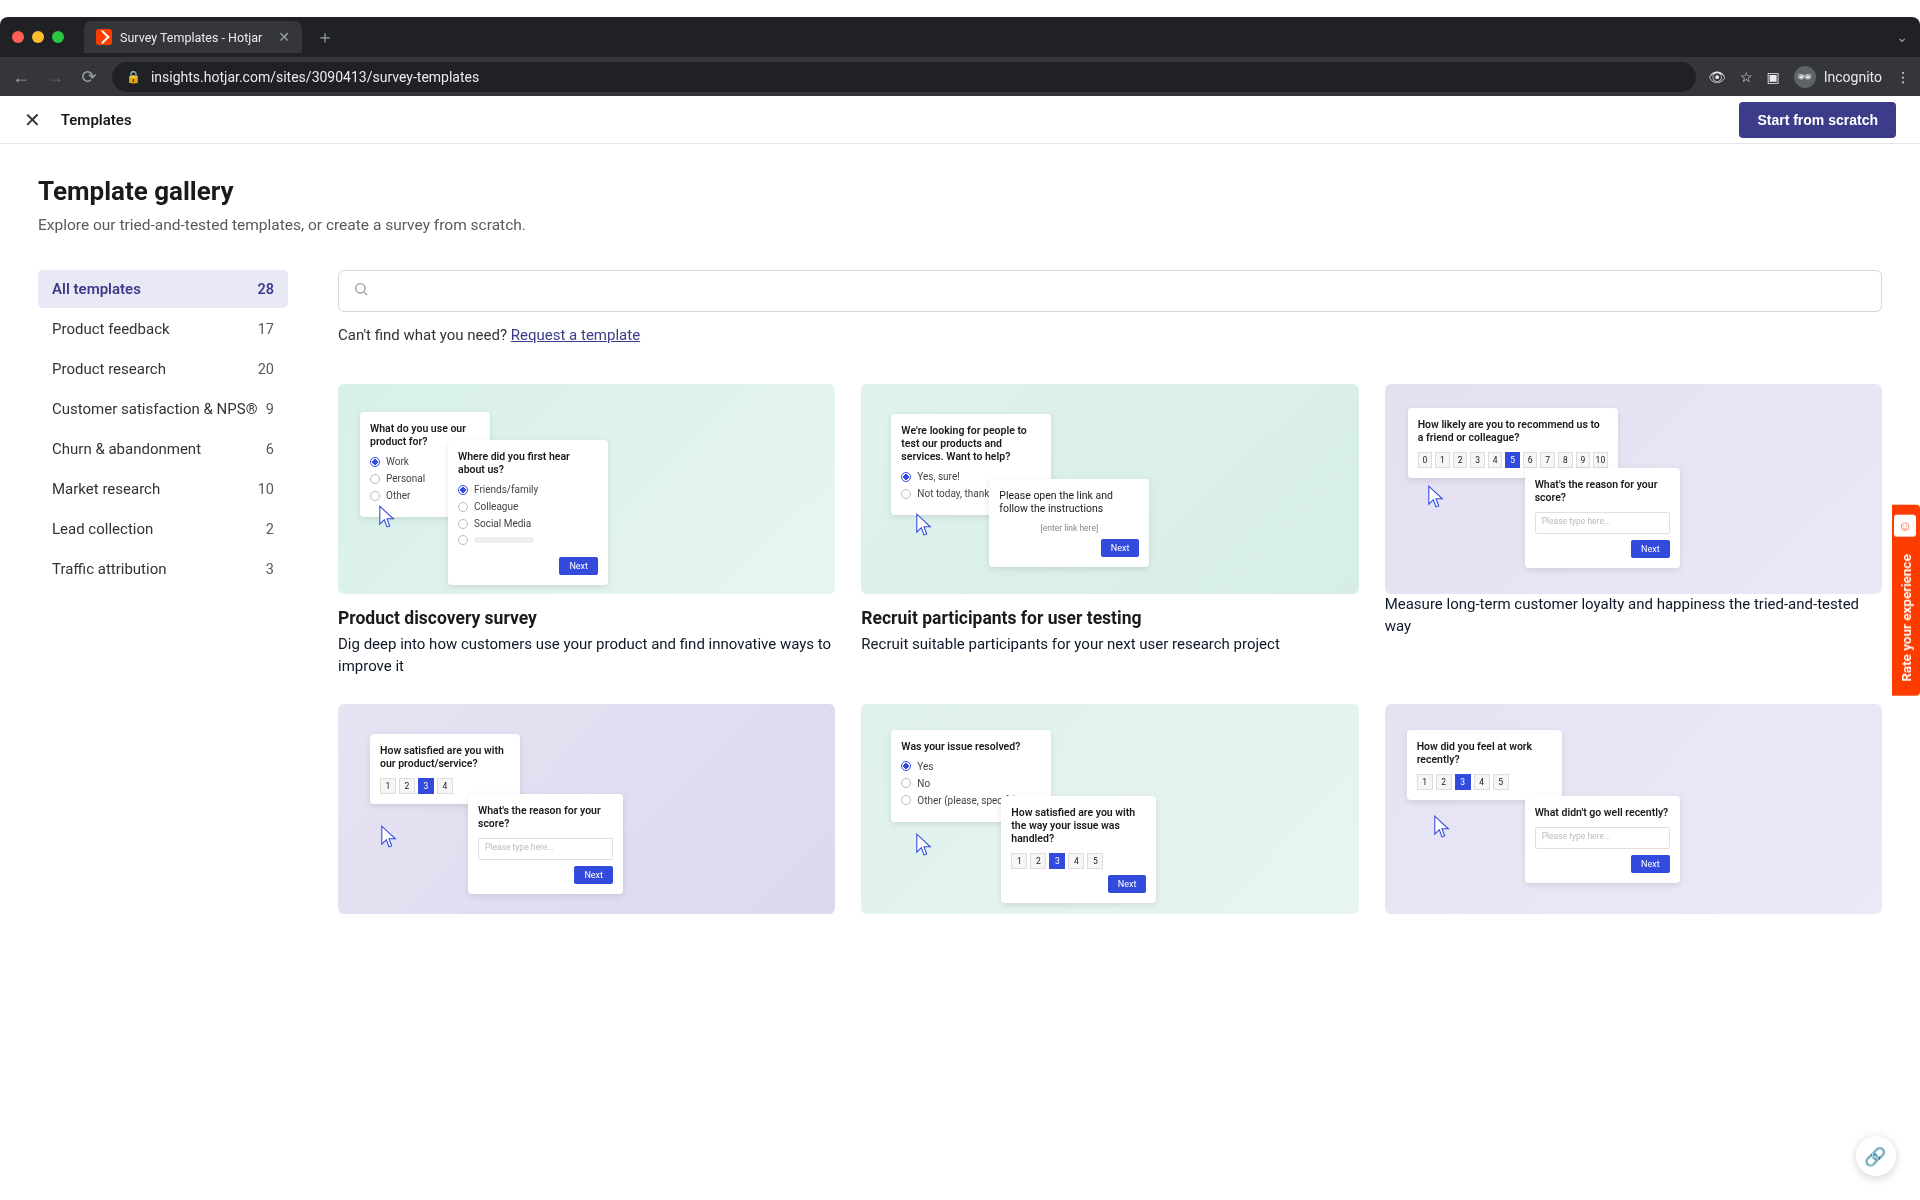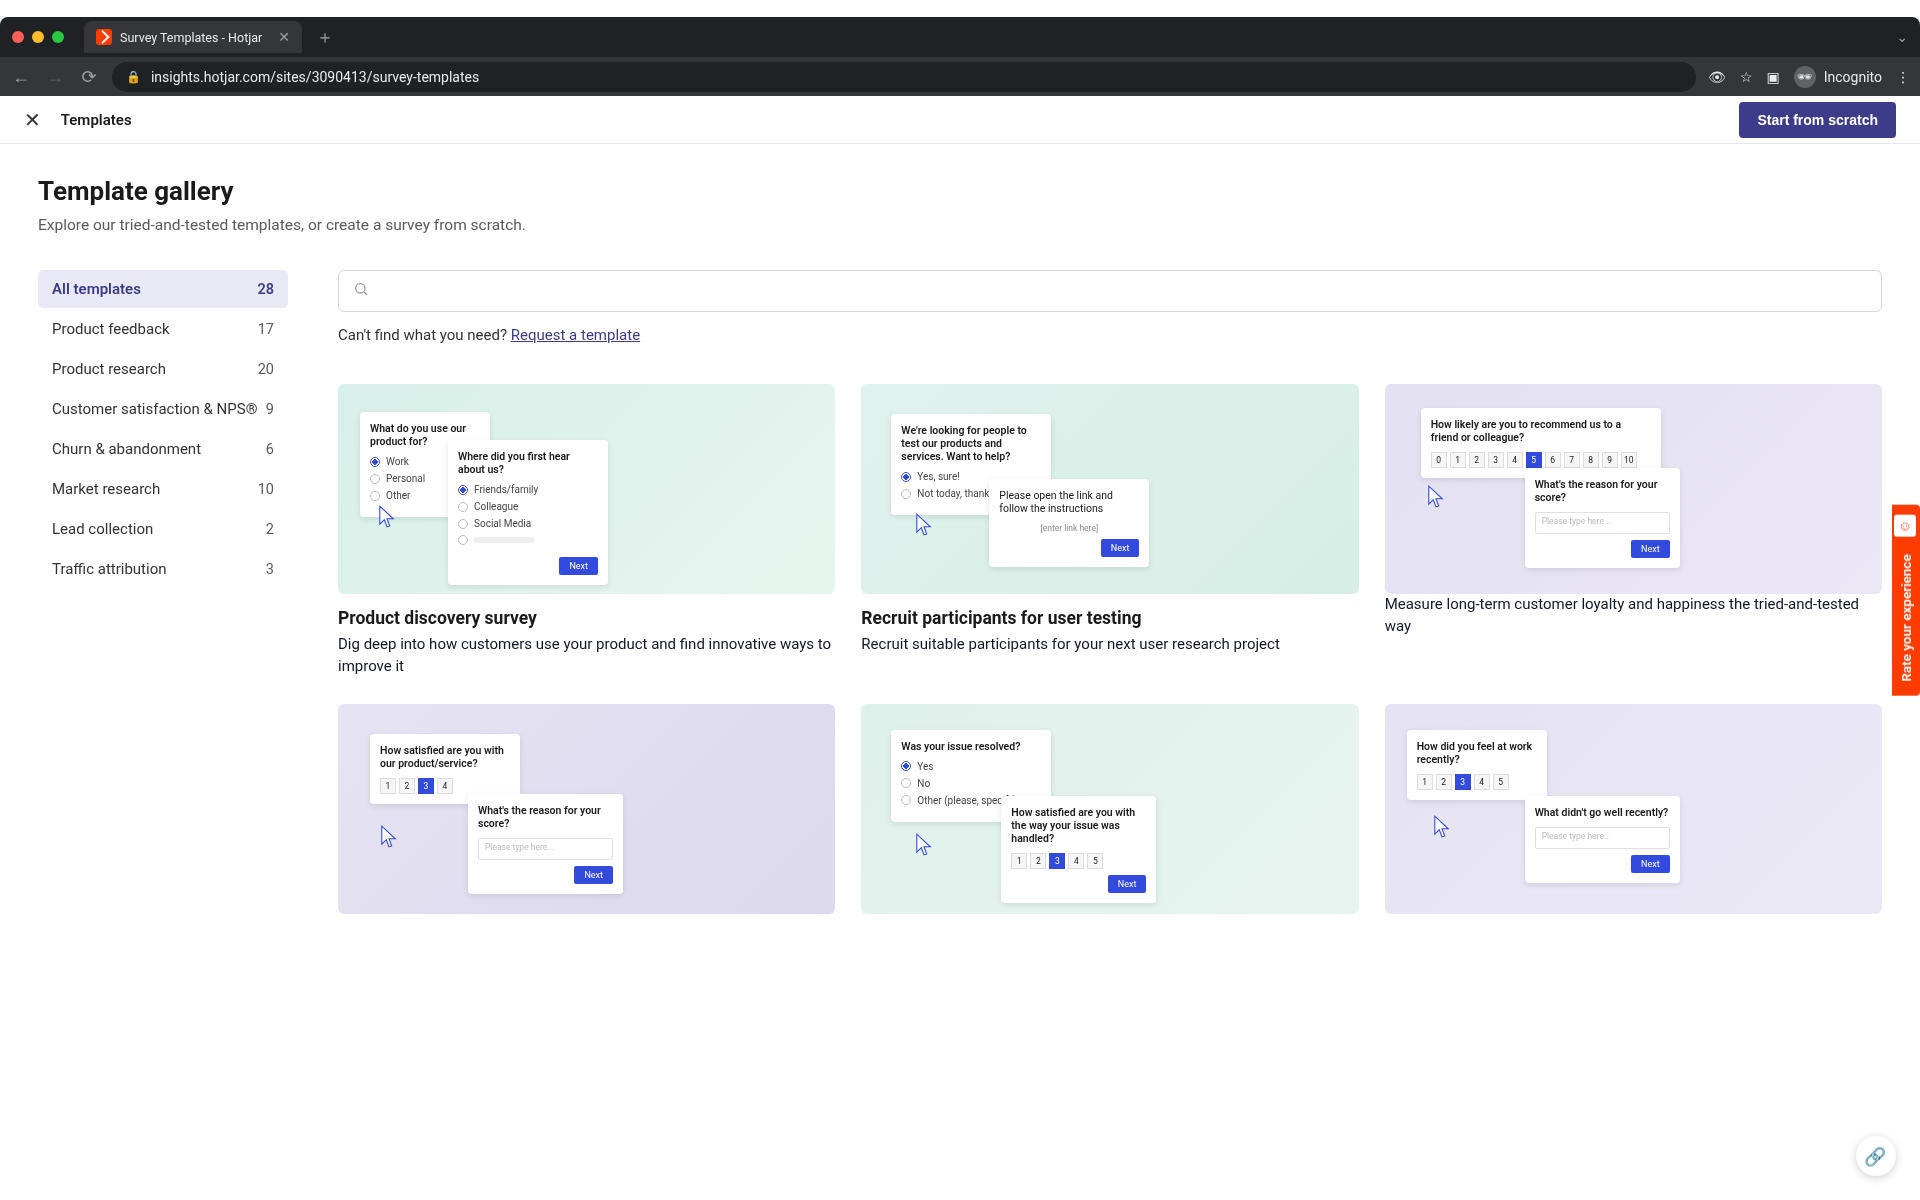--- a/index.html
+++ b/index.html
@@ -254,21 +254,21 @@
             <div class="cursor" style="left:54px; top:128px;"><svg viewBox="0 0 20 28">
                   <path d="M2 2 L2 22 L7 17 L10 25 L13 24 L10 16 L17 16 Z" fill="#fff" stroke="#324bdd" stroke-width="1.2"></path>
                 </svg></div>
           </div>
           <h3 class="card-title">Recruit participants for user testing</h3>
           <p class="card-desc">Recruit suitable participants for your next user research project</p>
         </div>
 
         <div class="card">
           <div class="card-preview gr-lav">
-            <div class="mw" style="left:36px; top:24px; width:240px;">
+            <div class="mw" style="left:23px; top:24px; width:210px;">
               <div class="q">How likely are you to recommend us to a friend or colleague?</div>
               <div class="numboxes">
                 <span class="nb">0</span>
                 <span class="nb">1</span>
                 <span class="nb">2</span>
                 <span class="nb">3</span>
                 <span class="nb">4</span>
                 <span class="nb sel">5</span>
                 <span class="nb">6</span>
                 <span class="nb">7</span>
@@ -340,21 +340,21 @@
               <div class="nextbtn">Next</div>
             </div>
             <div class="cursor" style="left:54px; top:128px;"><svg viewBox="0 0 20 28">
                   <path d="M2 2 L2 22 L7 17 L10 25 L13 24 L10 16 L17 16 Z" fill="#fff" stroke="#324bdd" stroke-width="1.2"></path>
                 </svg></div>
           </div>
         </div>
 
         <div class="card">
           <div class="card-preview gr-lav3">
-            <div class="mw" style="left:22px; top:26px; width:140px;">
+            <div class="mw" style="left:22px; top:26px; width:155px;">
               <div class="q">How did you feel at work recently?</div>
               <div class="numboxes">
                 <span class="nb">1</span>
                 <span class="nb">2</span>
                 <span class="nb sel">3</span>
                 <span class="nb">4</span>
                 <span class="nb">5</span>
               </div>
             </div>
             <div class="mw" style="left:140px; top:92px; width:155px;">

